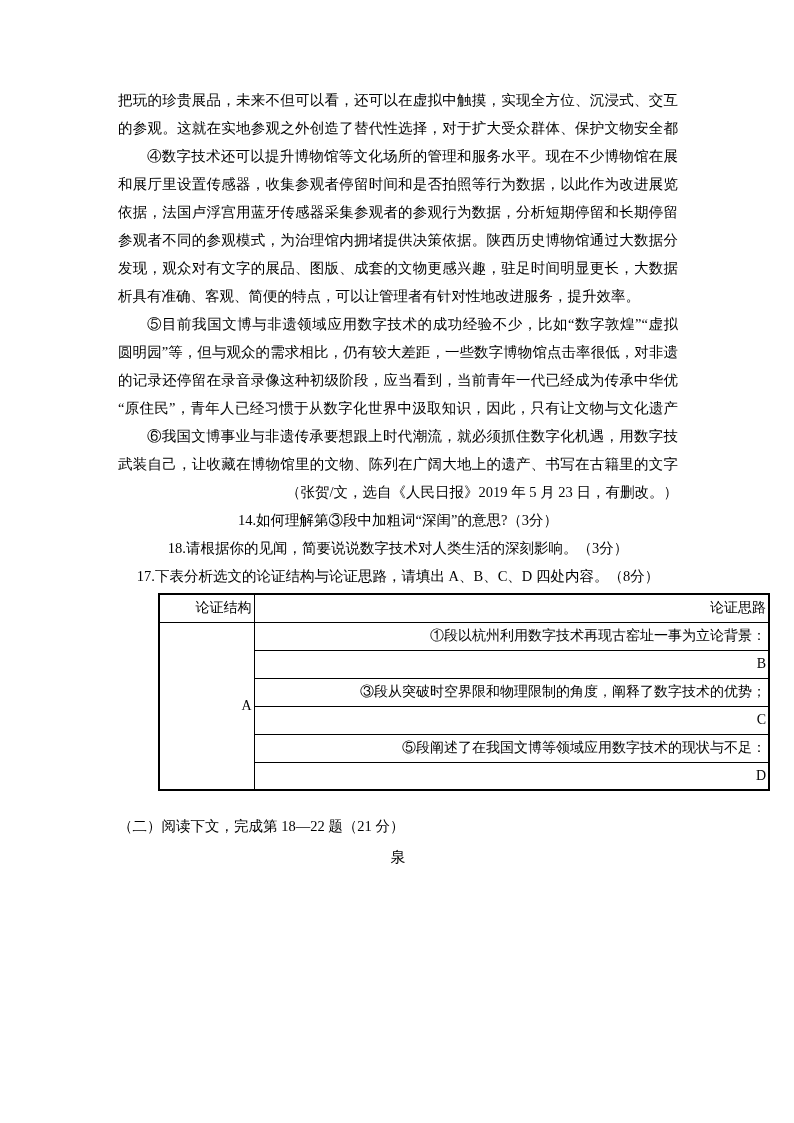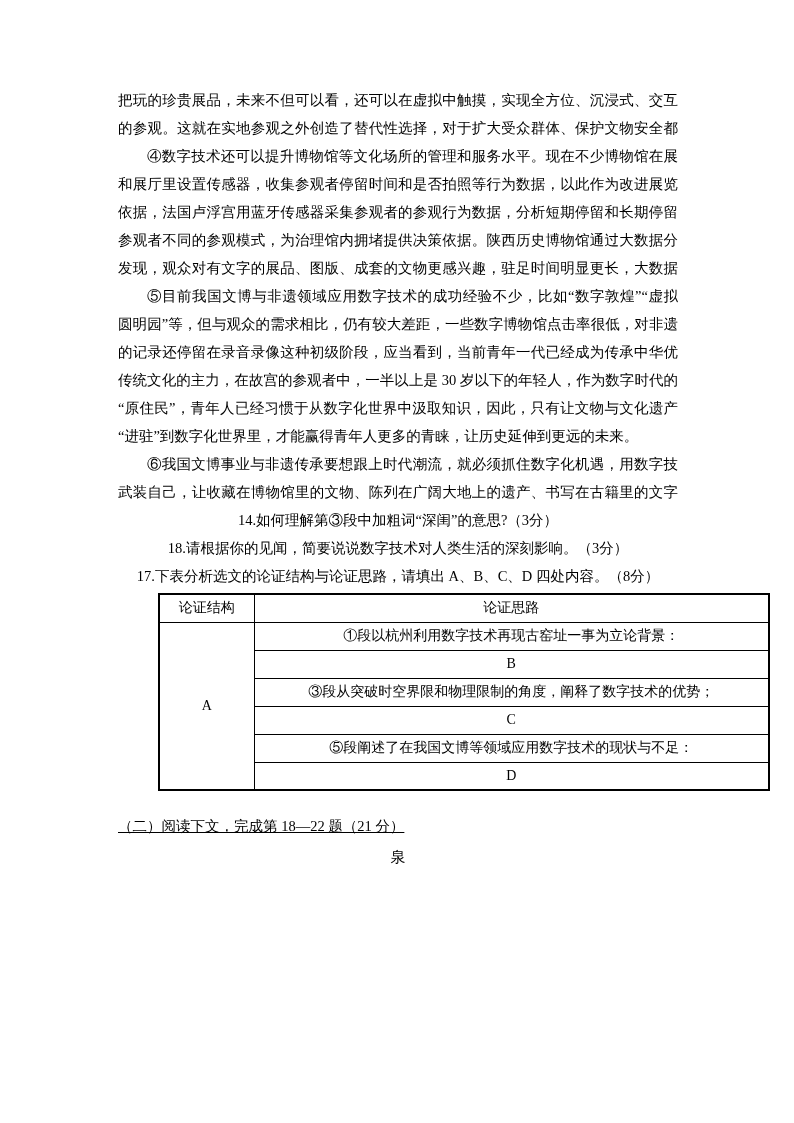--- a/index.html
+++ b/index.html
@@ -47,36 +47,35 @@
     border-collapse: collapse;
     margin: 3px 0 0 40px;
     table-layout: fixed;
     width: 525px;
     border: 2px solid #000;
   }
   table.arg-table th, table.arg-table td {
     border: 1px solid #000;
     font-weight: normal;
     font-size: 14px;
-    text-align: center;
+    text-align: right;
     vertical-align: middle;
     height: 28px;
     padding: 0 2px;
     overflow: hidden;
     white-space: nowrap;
   }
   table.arg-table .col-structure { width: 95px; }
   table.arg-table .col-thought { width: 515px; }
   .section-heading {
     margin-top: 21px;
     font-size: 14.5px;
     line-height: 28px;
     height: 28px;
     white-space: nowrap;
-    text-decoration: underline;
   }
   .next-title {
     margin-top: 3px;
     font-size: 15px;
     line-height: 28px;
     height: 28px;
     text-align: center;
   }
 </style>
 </head>
@@ -86,30 +85,30 @@
   <div class="content">
 
     <div id="article">
         <div class="tline fill">把玩的珍贵展品，未来不但可以看，还可以在虚拟中触摸，实现全方位、沉浸式、交互性</div>
         <div class="tline fill">的参观。这就在实地参观之外创造了替代性选择，对于扩大受众群体、保护文物安全都具</div>
         <div class="tline fill ind">④数字技术还可以提升博物馆等文化场所的管理和服务水平。现在不少博物馆在展品</div>
         <div class="tline fill">和展厅里设置传感器，收集参观者停留时间和是否拍照等行为数据，以此作为改进展览的</div>
         <div class="tline fill">依据，法国卢浮宫用蓝牙传感器采集参观者的参观行为数据，分析短期停留和长期停留的</div>
         <div class="tline fill">参观者不同的参观模式，为治理馆内拥堵提供决策依据。陕西历史博物馆通过大数据分析</div>
         <div class="tline fill">发现，观众对有文字的展品、图版、成套的文物更感兴趣，驻足时间明显更长，大数据分</div>
+        <div class="tline">析具有准确、客观、简便的特点，可以让管理者有针对性地改进服务，提升效率。</div>
         <div class="tline fill ind">⑤目前我国文博与非遗领域应用数字技术的成功经验不少，比如“数字敦煌”“虚拟</div>
         <div class="tline fill">圆明园”等，但与观众的需求相比，仍有较大差距，一些数字博物馆点击率很低，对非遗</div>
         <div class="tline fill">的记录还停留在录音录像这种初级阶段，应当看到，当前青年一代已经成为传承中华优秀</div>
-        <div class="tline fill">传统文化的主力，在故宫的参观者中，一半以上是 30 岁以下的年轻人，作为数字时代的</div>
         <div class="tline fill">“原住民”，青年人已经习惯于从数字化世界中汲取知识，因此，只有让文物与文化遗产</div>
-        <div class="tline">“进驻”到数字化世界里，才能赢得青年人更多的青睐，让历史延伸到更远的未来。</div>
         <div class="tline fill ind">⑥我国文博事业与非遗传承要想跟上时代潮流，就必须抓住数字化机遇，用数字技术</div>
         <div class="tline fill">武装自己，让收藏在博物馆里的文物、陈列在广阔大地上的遗产、书写在古籍里的文字都</div>
       </div>
 
+    <div class="attribution">（张贺/文，选自《人民日报》2019 年 5 月 23 日，有删改。）</div>
 
     <div id="questions">
         <div class="question">14.如何理解第③段中加粗词“深闺”的意思?（3分）</div>
         <div class="question">18.请根据你的见闻，简要说说数字技术对人类生活的深刻影响。（3分）</div>
         <div class="question">17.下表分析选文的论证结构与论证思路，请填出 A、B、C、D 四处内容。（8分）</div>
       </div>
 
     <table class="arg-table">
       <thead>
         <tr>

